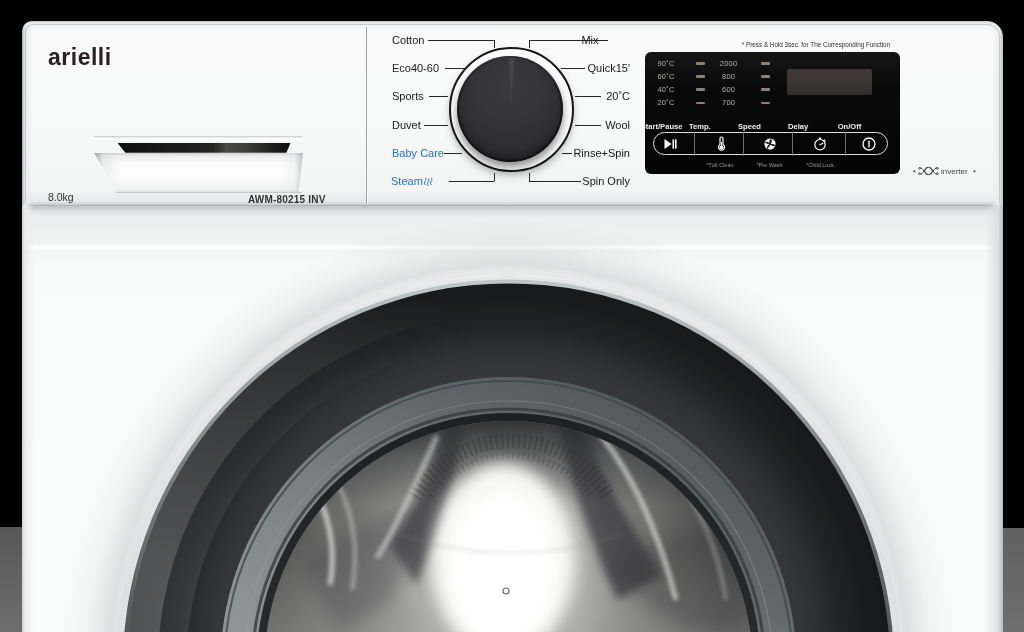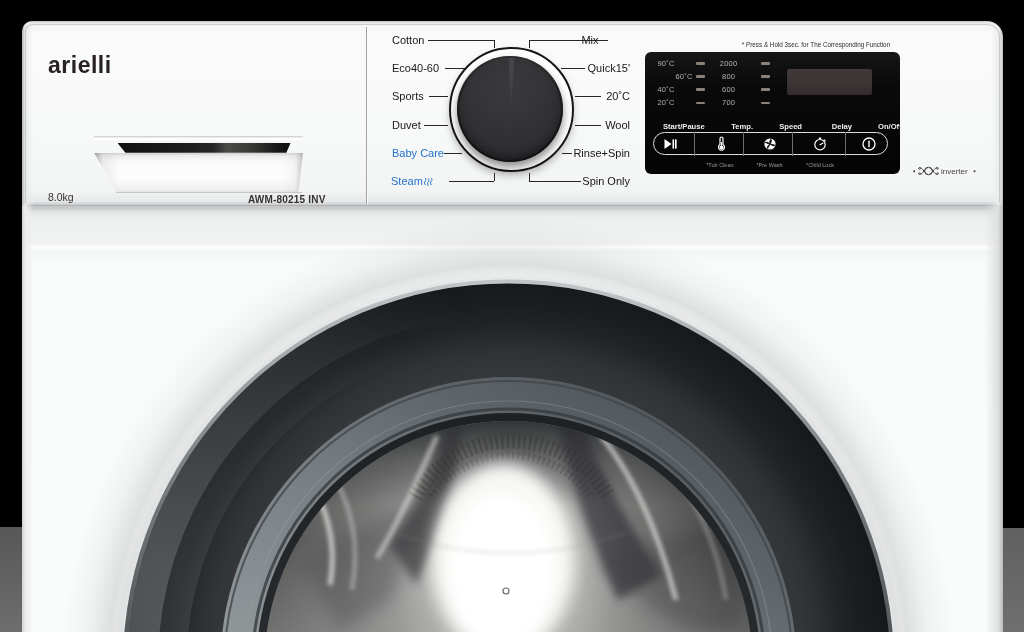--- a/index.html
+++ b/index.html
@@ -14,21 +14,21 @@
   linear-gradient(180deg,#999b9c 0,#c6c7c8 1px,#c6c8c9 3px,#dfe0e0 6px,#ecedee 12px,#eff0f0 22px,#f1f2f2 39px,#ffffff 42px,#f4f5f5 46px,#f9fafa 60px,#fafbfb 100%);
 }
 #fascia{left:22px;top:21px;width:981px;height:184px;border-radius:10px 16px 0 0;
  background:
   linear-gradient(90deg,#aeb0b1 0,#e8e9ea 3px,rgba(255,255,255,0) 11px),
   linear-gradient(270deg,#bfc1c2 0,#eceded 4px,rgba(255,255,255,0) 12px),
   linear-gradient(180deg,#b5b7b8 0,#dfe0e1 1px,#f2f3f4 4px,#fafafa 12px,#f8f9f9 55%,#f3f4f4 92%,#e7e8e9 98%,#c9cacb 100%);
 }
 #fasciaOutline{left:3px;top:3px;width:973px;height:178px;border:1px solid rgba(165,167,169,.5);border-radius:8px 13px 0 0;border-bottom:none}
 #seam{left:344px;top:6px;width:1px;height:177px;background:#9fa1a2;box-shadow:1px 0 0 #fbfbfb}
-#logo{left:26px;top:31px;font-size:23px;font-weight:700;letter-spacing:.5px;color:#272123}
+#logo{left:26px;top:23px;font-size:23px;font-weight:700;letter-spacing:.5px;color:#272123}
 #lip{left:72px;top:114.5px;width:209px;height:7.5px;background:linear-gradient(180deg,#c7c8c9 0,#ffffff 35%,#f2f3f3);border-radius:1px}
 #slot{left:95.5px;top:122px;width:173px;height:9.8px;background:linear-gradient(90deg,#101010 0,#1d1d1d 40%,#242424 55%,#4a4a48 63%,#3a3a38 76%,#181818 92%,#0e0e0e);clip-path:polygon(0 0,100% 0,97.6% 100%,4.6% 100%)}
 #bowl{left:72px;top:131.8px;width:209px;height:39.5px;background:
  linear-gradient(90deg,rgba(110,112,113,.55) 0,rgba(190,191,192,.25) 9px,rgba(255,255,255,0) 26px),
  linear-gradient(270deg,rgba(140,142,143,.5) 0,rgba(210,211,212,.2) 8px,rgba(255,255,255,0) 20px),
  linear-gradient(180deg,#cfd0d1 0,#ededee 3px,#fafafa 9px,#fdfdfd 60%,#f0f1f1 93%,#e2e3e4 100%);
  clip-path:polygon(0 0,100% 0,97.8% 100%,11% 100%)}
 #bowlline{left:94px;top:170.8px;width:186px;height:1px;background:#c6c7c8}
 #kg{left:26px;top:170px;font-size:10.5px;color:#333}
 #awm{left:226px;top:172.5px;width:105px;text-align:left;font-size:10px;font-weight:700;letter-spacing:.2px;color:#333}
@@ -42,21 +42,21 @@
  box-shadow:0 4px 7px rgba(90,92,94,.35)}
 #knob{left:435px;top:35px;width:106px;height:106px;border-radius:50%;
  background:radial-gradient(circle at 48% 30%,#3a3a3d 0,#343437 40%,#2e2e31 68%,#28282b 88%,#232326 100%);
  box-shadow:0 5px 9px rgba(0,0,0,.45),inset 0 2px 2px rgba(255,255,255,.10),inset 0 -5px 8px rgba(0,0,0,.38),inset 0 0 0 2px rgba(15,15,18,.6)}
 #wedge{left:480px;top:37px;width:16px;height:52px;background:linear-gradient(180deg,rgba(205,205,210,.11),rgba(205,205,210,.02));clip-path:polygon(42% 0,78% 0,56% 100%)}
 #cpanel{left:623px;top:31px;width:254.5px;height:121.5px;border-radius:6px;background:linear-gradient(180deg,#161616 0,#0a0a0a 28%,#040404 100%)}
 .ptx{position:absolute;font-size:7.5px;letter-spacing:.2px;color:#b5b2ae;line-height:9px}
 .tR{width:42px;text-align:center}
 .led{position:absolute;width:9px;height:2.4px;border-radius:1px;background:#8a8278}
 #disp{position:absolute;left:142.2px;top:16.5px;width:84.5px;height:26.7px;border-radius:2px;background:linear-gradient(180deg,#413839 0,#3d3435 55%,#342b2c 100%)}
-.blab{position:absolute;top:69.5px;width:64px;text-align:right;font-size:7.6px;font-weight:700;color:#f0f0f0;letter-spacing:0}
+.blab{position:absolute;top:69.5px;width:64px;text-align:left;font-size:7.6px;font-weight:700;color:#f0f0f0;letter-spacing:0}
 #stadium{position:absolute;left:7.6px;top:80.2px;width:233px;height:20.5px;border:1.6px solid #dcdcdc;border-radius:13px}
 .bdiv{position:absolute;top:80.2px;width:1px;height:23.7px;background:#6e6e6e}
 .slab{position:absolute;top:109.5px;width:60px;text-align:center;font-size:5.5px;color:#9a9a9a;letter-spacing:0}
 .bicon{position:absolute;top:84.2px;width:16px;height:16px}
 #phold{left:690px;top:20px;width:208px;text-align:center;font-size:6.3px;color:#2e2e2e;letter-spacing:0}
 #inv{left:890px;top:143px}
 </style></head>
 <body>
 <div id="bgL" class="abs"></div>
 <div id="bgR" class="abs"></div>
@@ -224,21 +224,21 @@
  <div class="abs pline pl-v" style="left:507px;top:152px;height:8px"></div>
 
  <div id="dialOuter" class="abs"></div>
  <div id="knob" class="abs"></div>
  <div id="wedge" class="abs"></div>
 
  <div id="phold" class="abs">* Press &amp; Hold 3sec. for The Corresponding Function</div>
 
  <div id="cpanel" class="abs">
   <div class="ptx tR" style="left:0;top:7px">90˚C</div>
-  <div class="ptx tR" style="left:18px;top:20px">60˚C</div>
+  <div class="ptx tR" style="left:0;top:20px">60˚C</div>
   <div class="ptx tR" style="left:0;top:33.2px">40˚C</div>
   <div class="ptx tR" style="left:0;top:46.4px">20˚C</div>
   <div class="led" style="left:51.3px;top:10.2px"></div>
   <div class="led" style="left:51.3px;top:23.2px"></div>
   <div class="led" style="left:51.3px;top:36.4px"></div>
   <div class="led" style="left:51.3px;top:49.6px"></div>
   <div class="ptx tR" style="left:62.6px;top:7px">2000</div>
   <div class="ptx tR" style="left:62.6px;top:20px">800</div>
   <div class="ptx tR" style="left:62.6px;top:33.2px">600</div>
   <div class="ptx tR" style="left:62.6px;top:46.4px">700</div>

